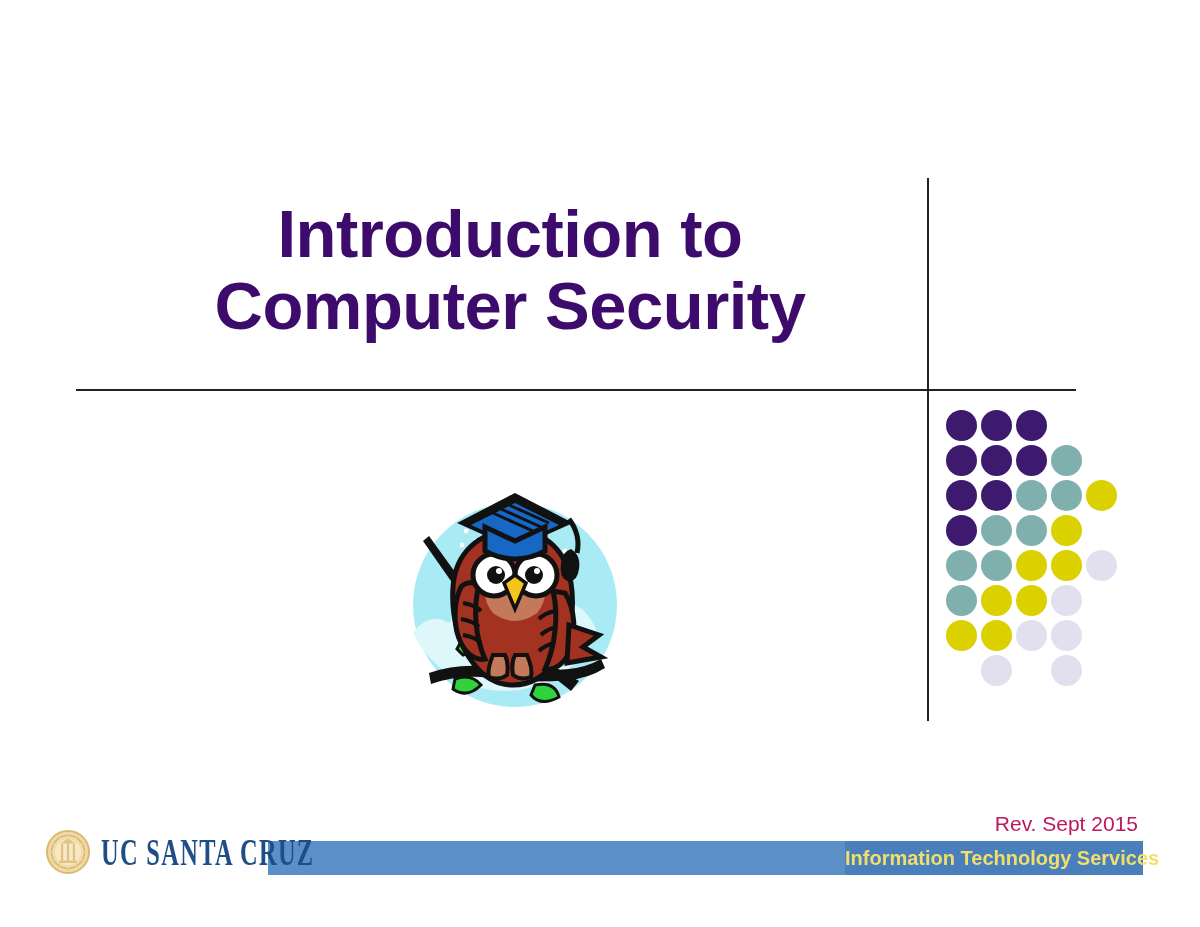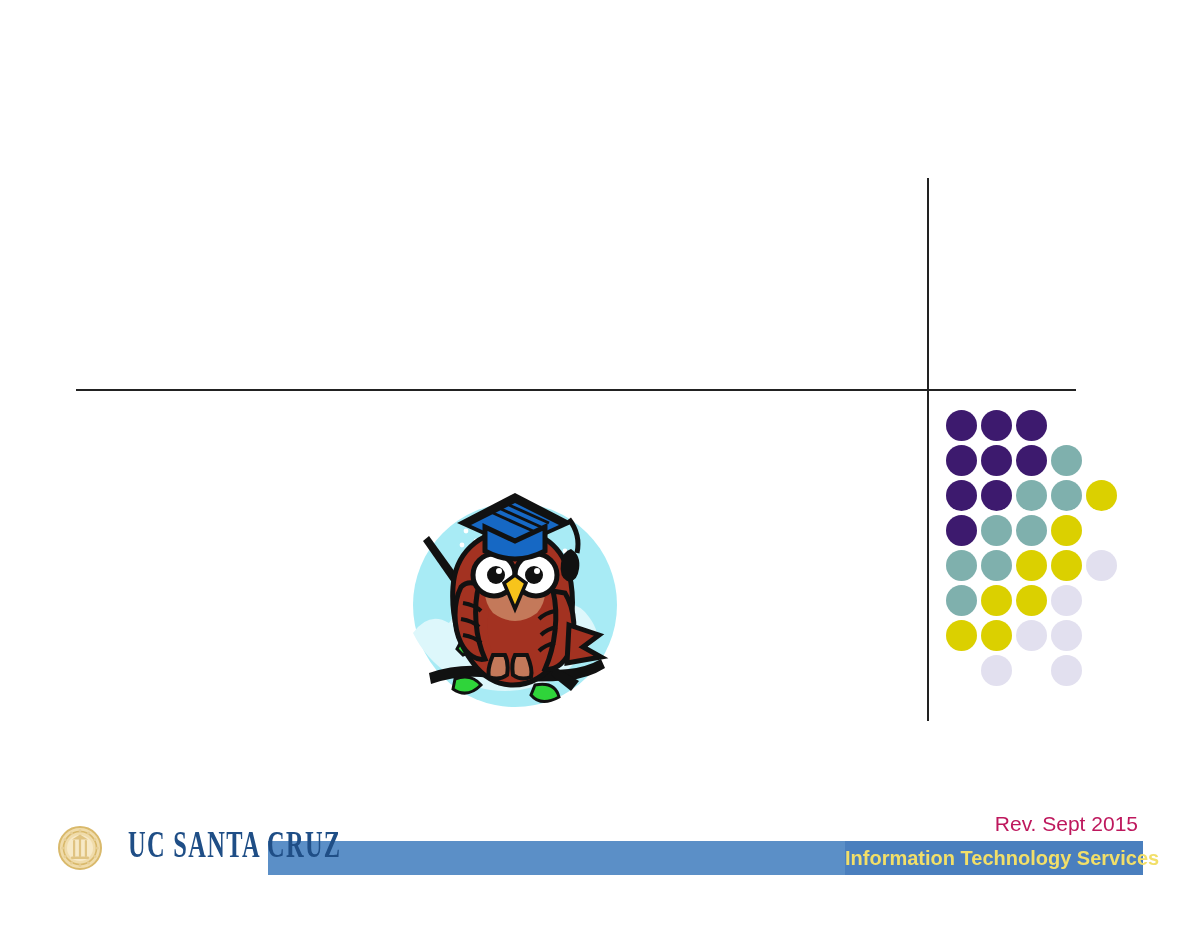--- a/index.html
+++ b/index.html
@@ -123,45 +123,49 @@
     color: #f2df68;
     font-weight: bold;
     font-size: 20px;
     font-family: "Liberation Sans", sans-serif;
     white-space: nowrap;
   }
 
   
   #ucsc-logo {
     position: absolute;
-    left: 58px;
+    left: 46px;
     top: 826px;
     height: 52px;
     display: flex;
-    gap: 15px;
+    align-items: center;
   }
   #ucsc-seal { display: block; }
   #ucsc-wordmark {
     margin-left: 11px;
     font-family: "Liberation Serif", serif;
     font-weight: bold;
     font-size: 37px;
     line-height: 37px;
     color: #1f4e86;
     transform: scaleX(0.66);
     transform-origin: left center;
     letter-spacing: 2px;
     white-space: nowrap;
   }
 </style>
 </head>
 <body>
 
 <div id="slide" style="background: rgb(255, 255, 255);">
 
+  <div id="title-block">
+    <div class="title-line" style="color: rgb(61, 11, 107);">Introduction to</div>
+    <div class="title-line" style="color: rgb(61, 11, 107);">Computer Security</div>
+  </div>
 
   <div id="h-rule" style="background: rgb(34, 34, 34);"></div>
   <div id="v-rule" style="background: rgb(34, 34, 34);"></div>
 
   <div id="dot-grid">
       <div class="dot" style="left: 0px; top: 0px; background: rgb(61, 26, 110);"></div>
       <div class="dot" style="left: 35px; top: 0px; background: rgb(61, 26, 110);"></div>
       <div class="dot" style="left: 70px; top: 0px; background: rgb(61, 26, 110);"></div>
       <div class="dot" style="left: 0px; top: 35px; background: rgb(61, 26, 110);"></div>
       <div class="dot" style="left: 35px; top: 35px; background: rgb(61, 26, 110);"></div>

